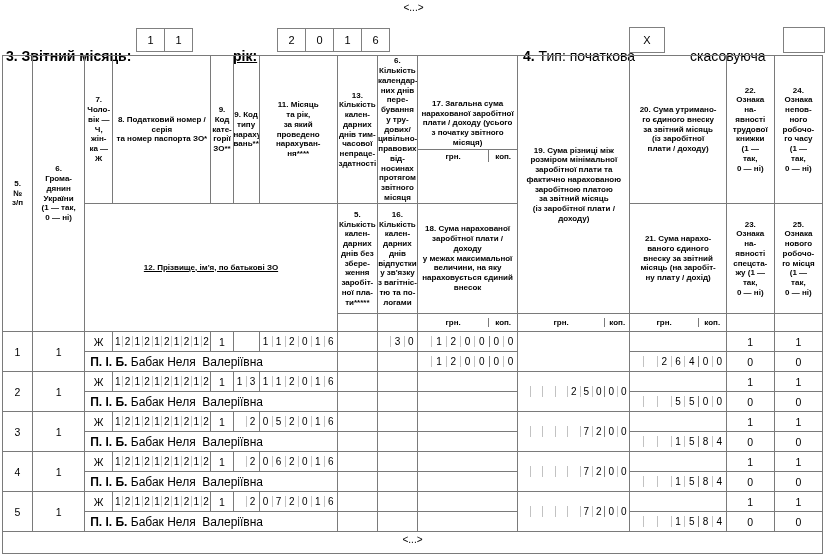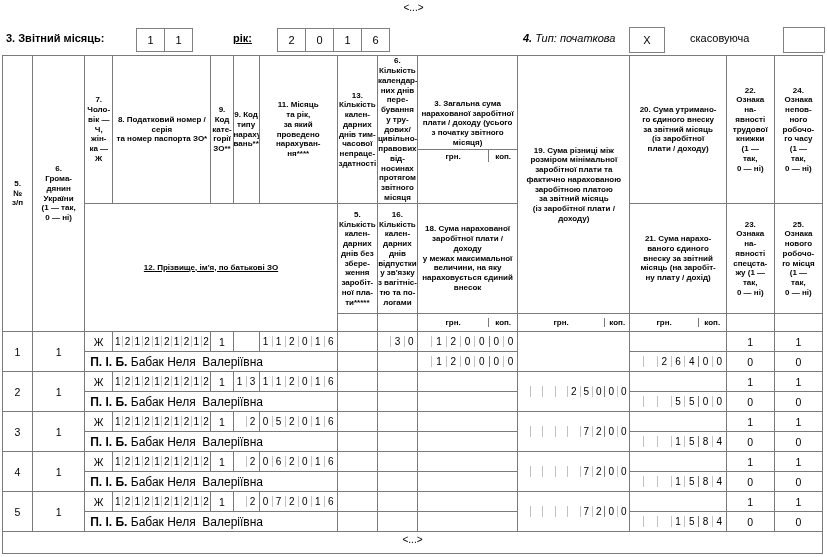--- a/index.html
+++ b/index.html
@@ -3,21 +3,21 @@
 <meta charset="utf-8">
 <style>
   html,body { margin:0; padding:0; background:#fff; }
   .page {
     position:relative; width:827px; height:557px; background:#fff;
     font-family:"Liberation Sans", sans-serif; color:#000; overflow:hidden;
   }
   
   .topband { position:absolute; top:0; left:0; width:827px; height:55px; }
   .top-ellipsis { position:absolute; top:2px; left:50%; transform:translateX(-50%); font-size:10px; }
-  .tlabel { position:absolute; top:32px; font-size:11px; }
+  .tlabel { position:absolute; top:48px; font-size:14px; }
   .b { font-weight:700; }
   .boxgrp { position:absolute; top:28px; display:flex; }
   .tbox {
     width:27px; height:22px; border:1px solid #808080; margin-left:-1px;
     display:flex; align-items:center; justify-content:center; font-size:11px; background:#fff;
   }
   .boxgrp .tbox:first-child { margin-left:0; }
   .cbox {
     position:absolute; top:27px; height:24px; border:1px solid #808080;
     display:flex; align-items:center; justify-content:center; font-size:11px; background:#fff;
@@ -75,21 +75,21 @@
       <div class="tbox">1</div>
       <div class="tbox">1</div>
     </div>
     <span class="tlabel b" style="left:233px;text-decoration:underline;">рік:</span>
     <div class="boxgrp" style="left:277px;">
       <div class="tbox">2</div>
       <div class="tbox">0</div>
       <div class="tbox">1</div>
       <div class="tbox">6</div>
     </div>
-    <span class="tlabel" style="left:523px;font-style:italic;"><span class="b">4.</span> <span>Тип: початкова</span></span>
+    <span class="tlabel" style="left:523px;"><span class="b">4.</span> <span>Тип: початкова</span></span>
     <div class="cbox" style="left:629px; width:34px;">X</div>
     <span class="tlabel" style="left:690px;">скасовуюча</span>
     <div class="cbox" style="left:783px; width:40px;"></div>
   </div>
 
   <div class="tablewrap">
     <table class="grid">
       <colgroup>
         <col style="width:30px">
           <col style="width:52px">
@@ -159,21 +159,21 @@
 дових/
 цивільно-
 правових
 від-
 носинах
 протягом
 звітного
 місяця</td>
           <td class="hc" style="padding:0;">
             <div class="c17wrap">
-              <div class="c17title">3. Загальна сума
+              <div class="c17title">17. Загальна сума
 нарахованої заробітної
 плати / доходу (усього
 з початку звітного місяця)</div>
               <div class="c17body">
                 <div class="c17grn">грн.</div>
                 <div class="c17kop">коп.</div>
               </div>
             </div>
           </td>
           <td rowspan="2" class="hc">19. Сума різниці між

